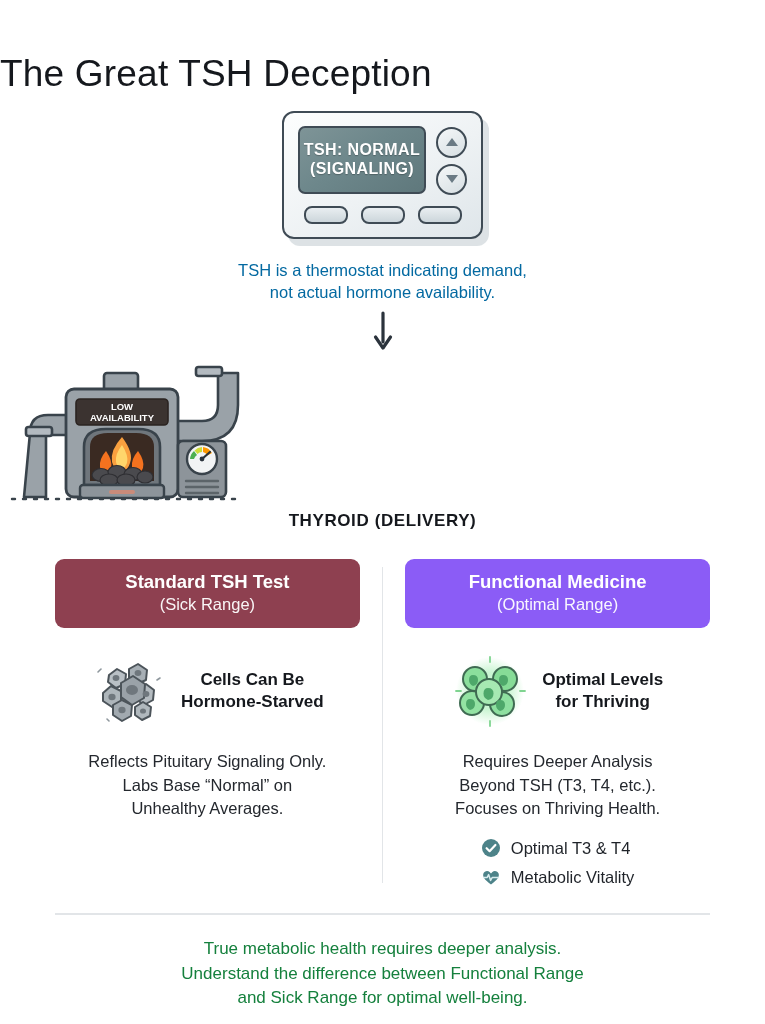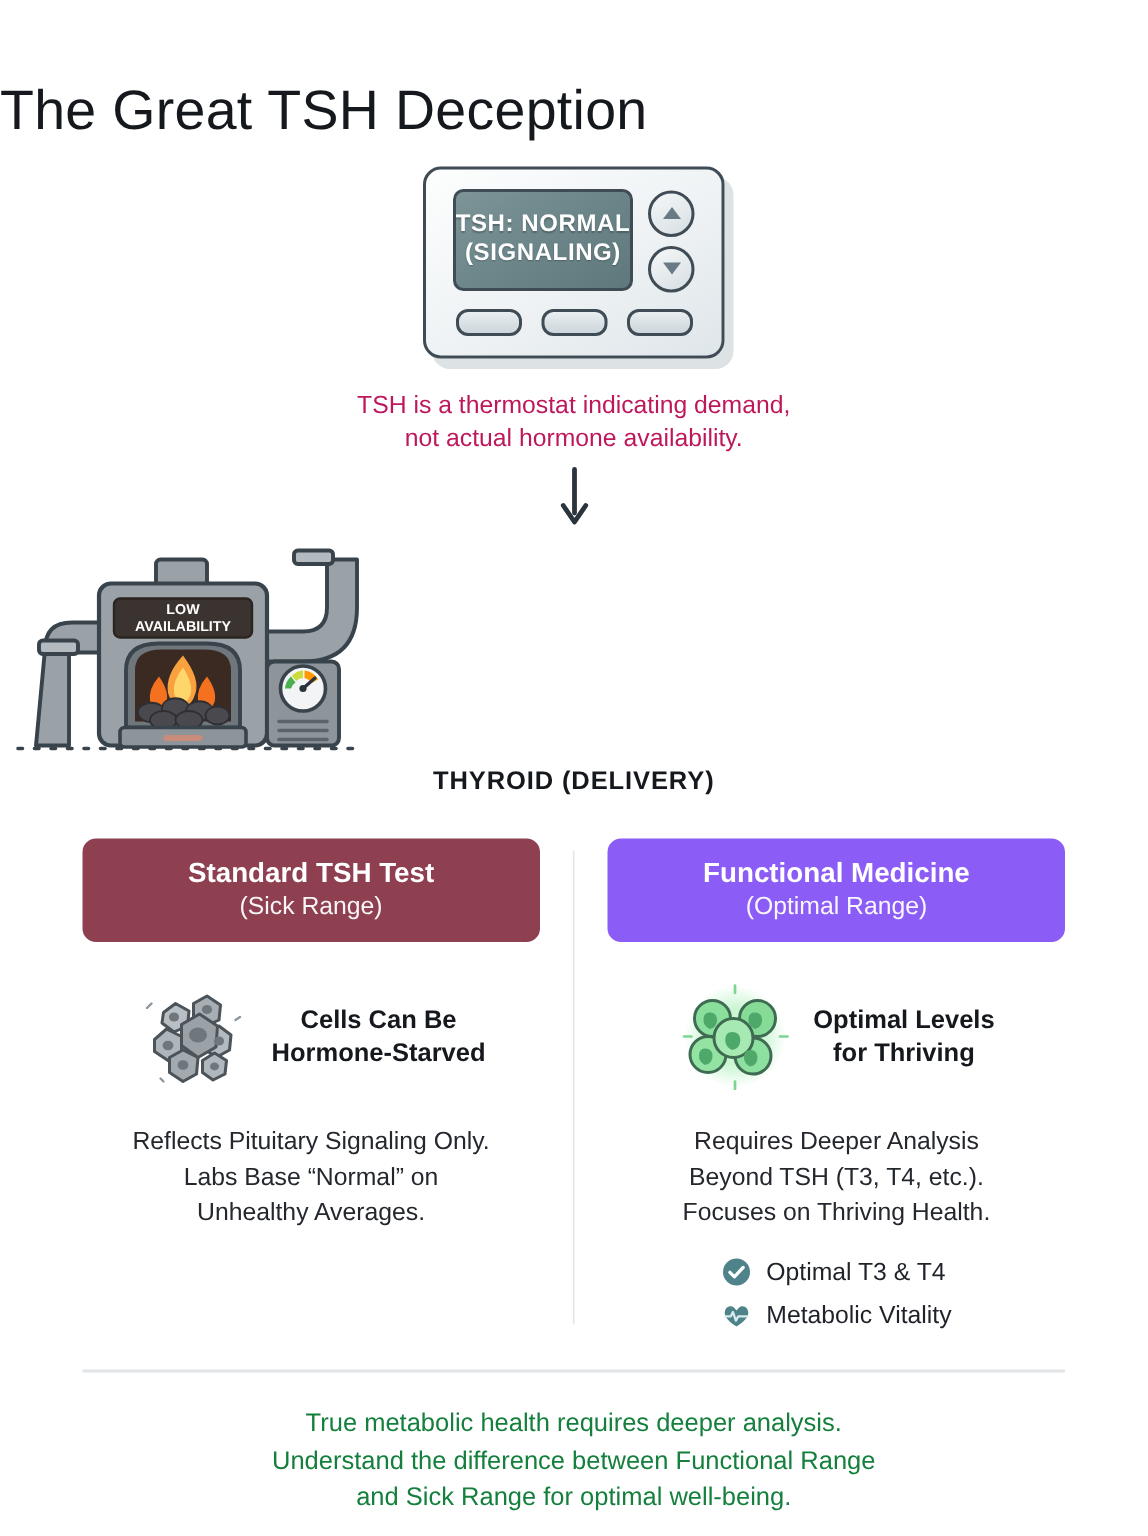--- a/index.html
+++ b/index.html
@@ -45,21 +45,20 @@
     width: 201px;
     height: 128px;
     background: linear-gradient(150deg, #fdfefe 0%, #eef2f4 55%, #dfe6ea 100%);
     border: 2.5px solid #3f4b55;
     border-radius: 12px;
     box-shadow: 6px 7px 0 rgba(180,190,198,0.45);
     display: flex;
     flex-direction: column;
     padding: 13px 14px 0 14px;
     box-sizing: border-box;
-    align-items: center;
   }
   .thermo-top { display: flex; align-items: flex-start; gap: 10px; }
   .lcd {
     flex: 1;
     height: 64px;
     background: linear-gradient(145deg, #7e9497 0%, #6d878b 45%, #5f787c 100%);
     border: 2.5px solid #3f4b55;
     border-radius: 7px;
     display: flex;
     flex-direction: column;
@@ -115,21 +114,21 @@
     height: 14px;
     border-radius: 8px;
     background: linear-gradient(180deg,#e9eef1,#ccd6db);
     border: 2.4px solid #3f4b55;
   }
 
   
   .caption {
     text-align: center;
     font-size: 16.5px;
-    color: #be185d;
+    color: #0369a1;
     line-height: 1.35;
     margin-top: 20px;
   }
 
   
   .arrow-wrap {
     display: flex;
     justify-content: center;
     margin-top: 8px;
   }

